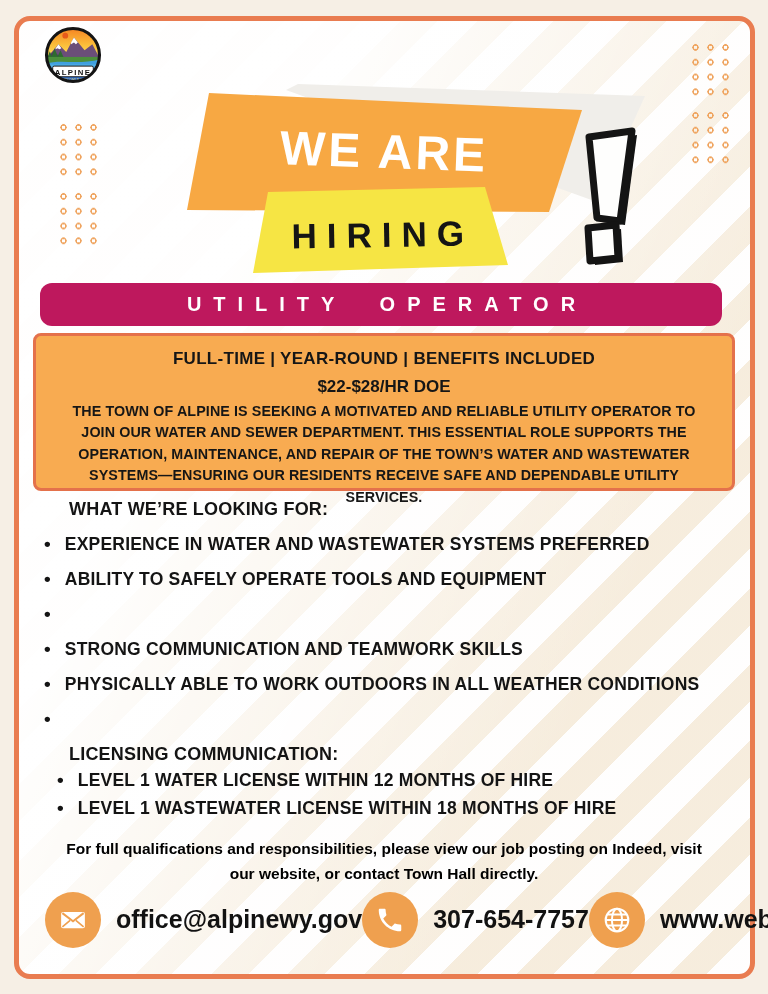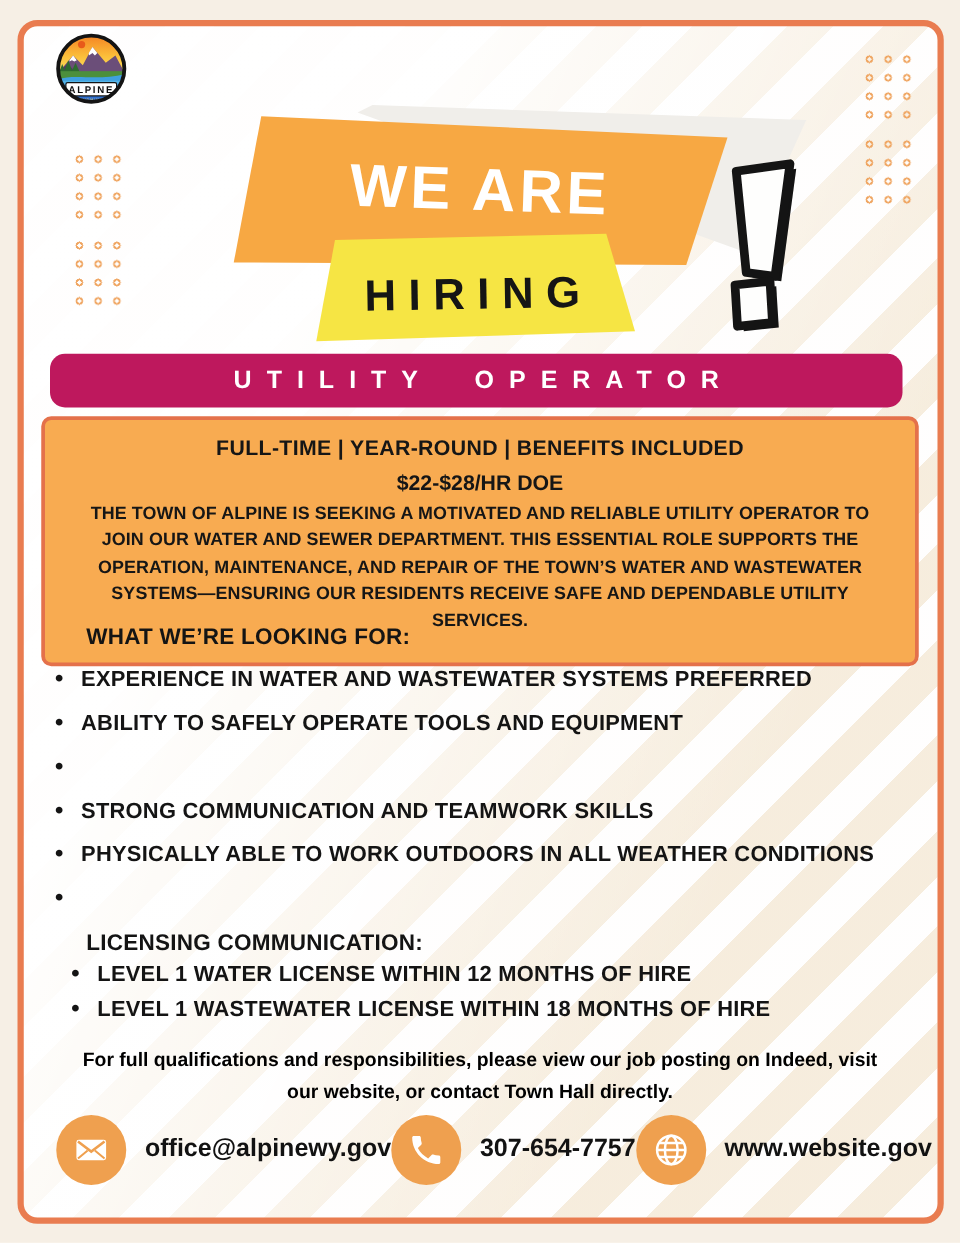--- a/index.html
+++ b/index.html
@@ -21,42 +21,42 @@
 
   .logo{position:absolute;left:44px;top:26px;width:58px;height:58px;}
   .org-title{position:absolute;left:112px;top:40px;font-size:30px;line-height:30px;letter-spacing:1.5px;color:#27272B;font-weight:400;white-space:nowrap;}
 
   .hero{position:absolute;left:0;top:80px;width:768px;height:215px;}
 
   .title-bar{position:absolute;left:40px;top:283px;width:682px;height:43px;background:#be185d;border-radius:12px;
     display:flex;align-items:center;justify-content:center;color:#FFFFFF;font-weight:bold;font-size:20px;
     letter-spacing:12px;word-spacing:16px;padding-left:12px;box-sizing:border-box;white-space:nowrap;}
 
-  .panel{position:absolute;left:33px;top:333px;width:702px;height:200px;box-sizing:border-box;background:#F8AB51;
+  .panel{position:absolute;left:33px;top:333px;width:702px;height:158px;box-sizing:border-box;background:#F8AB51;
     border:3px solid #E4714B;border-radius:8px;text-align:center;color:#161616;padding:9px 26px 0;}
   .panel-hl{font-size:17px;font-weight:bold;letter-spacing:.3px;margin-top:4px;}
   .panel-pay{font-size:17px;font-weight:bold;margin-top:8px;}
   .panel-desc{font-size:14.3px;font-weight:bold;line-height:1.5;letter-spacing:.1px;margin-top:4px;}
 
   .sec-heading{position:absolute;left:33px;font-size:18px;font-weight:bold;color:#141414;letter-spacing:.2px;white-space:nowrap;margin-left:36px;}
   .h-looking{top:499px}
   .h-licensing{top:744px}
 
   .blist{position:absolute;margin:0;padding:0;list-style:none;}
   .blist li{display:flex;align-items:baseline;font-size:17.5px;font-weight:bold;color:#141414;letter-spacing:.2px;white-space:nowrap;}
   .l1{left:44px;top:533px;} .l1 li{margin-bottom:13px;}
   .l2{left:57px;top:769px;} .l2 li{margin-bottom:6px;}
   .bdot{margin-right:14px;font-size:19px;}
 
   .note{position:absolute;left:52px;right:52px;top:837px;text-align:center;font-size:15.5px;font-weight:bold;color:#000000;line-height:1.6;}
 
   .contact{position:absolute;left:45px;right:33px;top:891px;height:57px;display:flex;justify-content:space-between;align-items:center;}
   .cgroup{display:flex;align-items:center;gap:15px;}
   .ccircle{width:56px;height:56px;border-radius:50%;background:#EFA04F;display:flex;align-items:center;justify-content:center;flex:none;}
-  .ctext{font-size:20px;font-weight:bold;color:#121212;white-space:nowrap;}
+  .ctext{font-size:25px;font-weight:bold;color:#121212;white-space:nowrap;}
 </style>
 </head>
 <body>
 
 <div class="page">
   <div class="frame"></div>
 
   <div class="dots dl1"></div>
   <div class="dots dl2"></div>
   <div class="dots dr1"></div>

